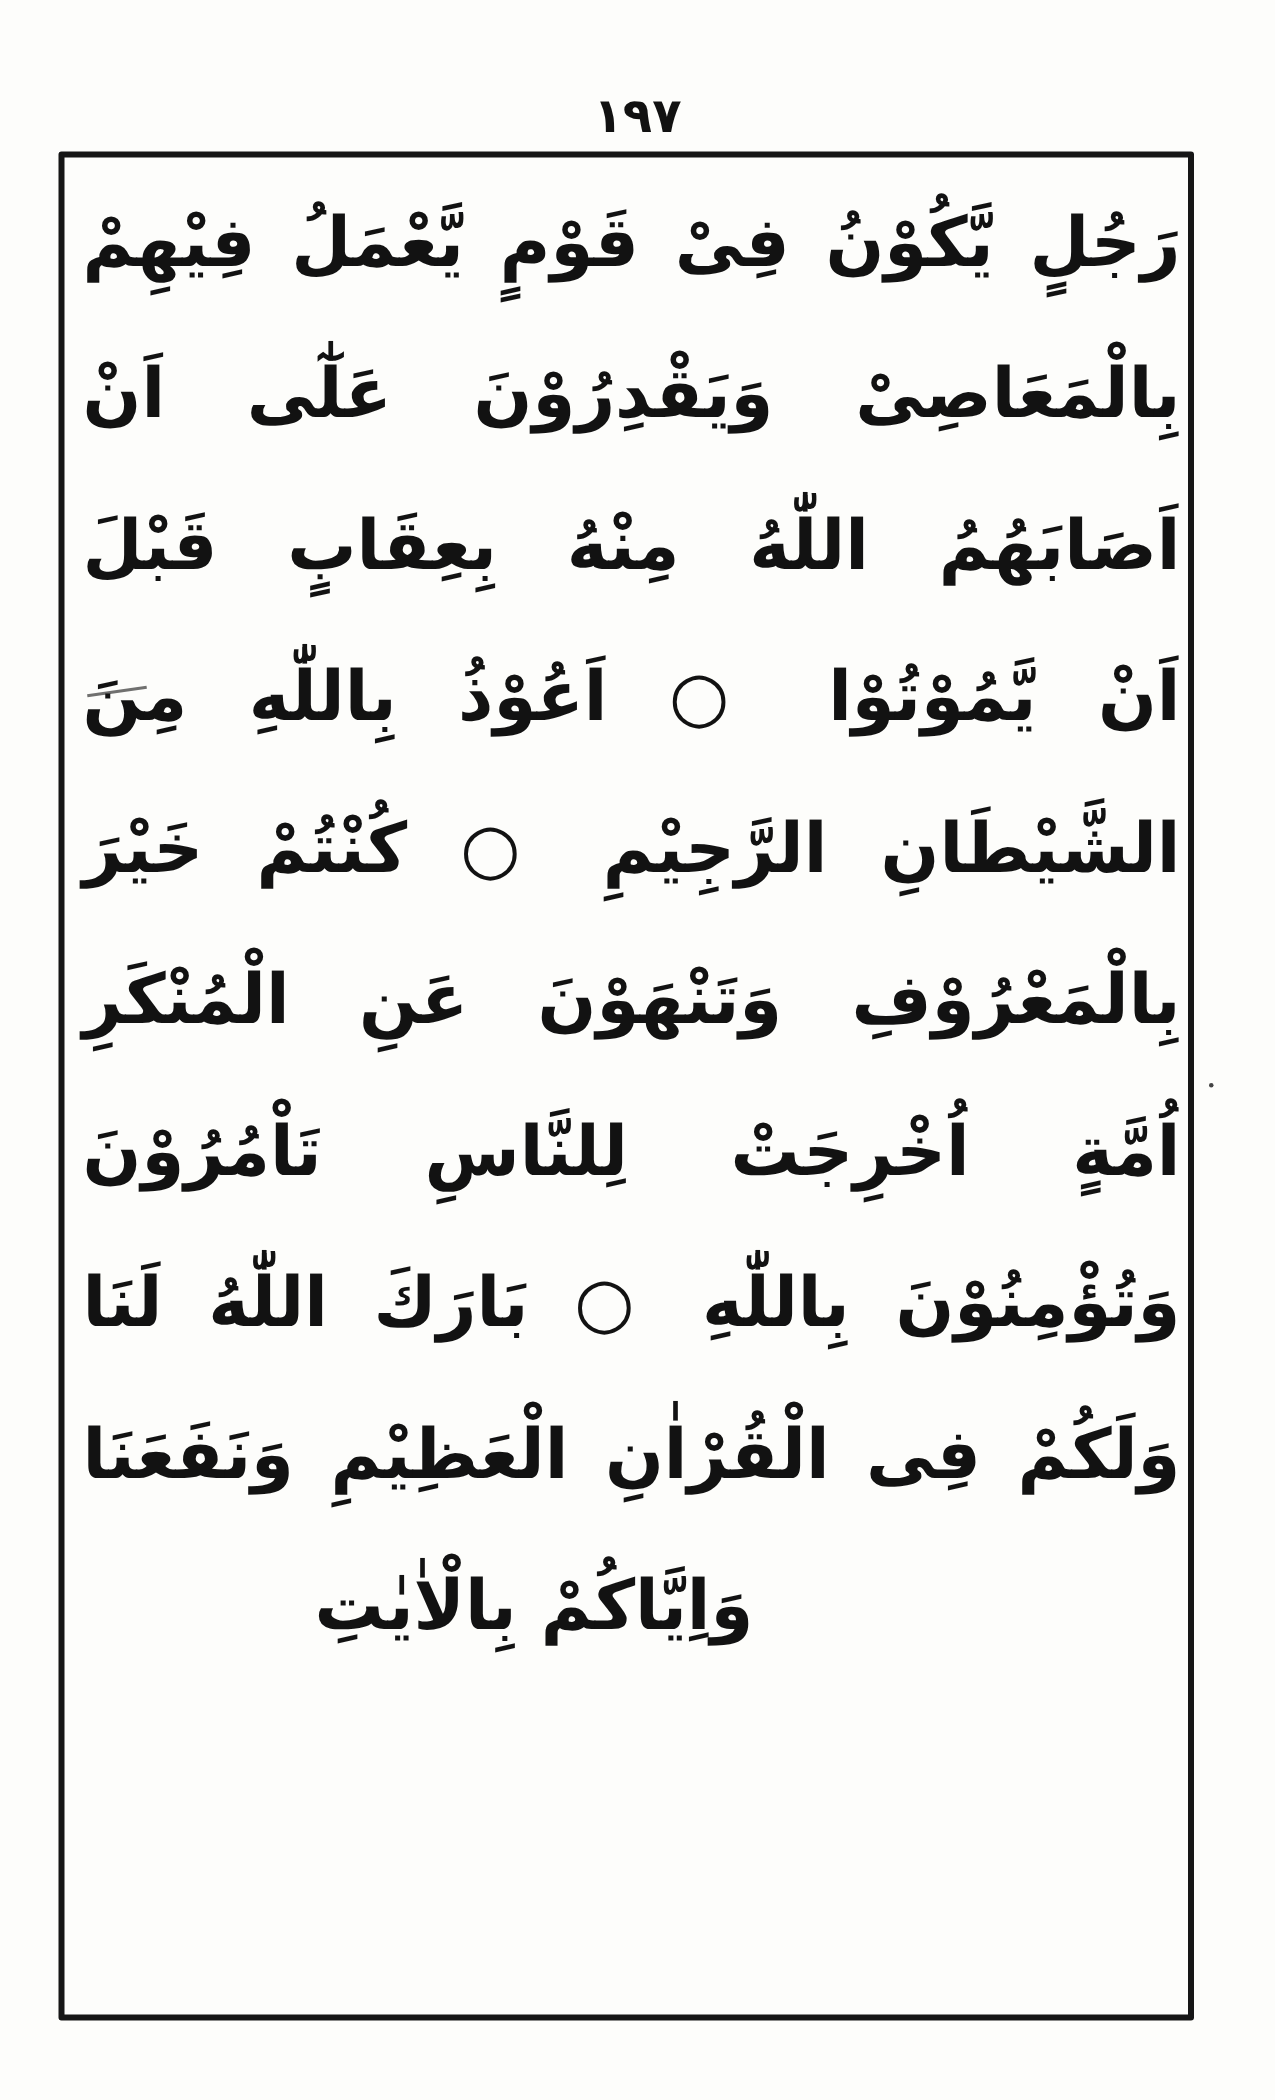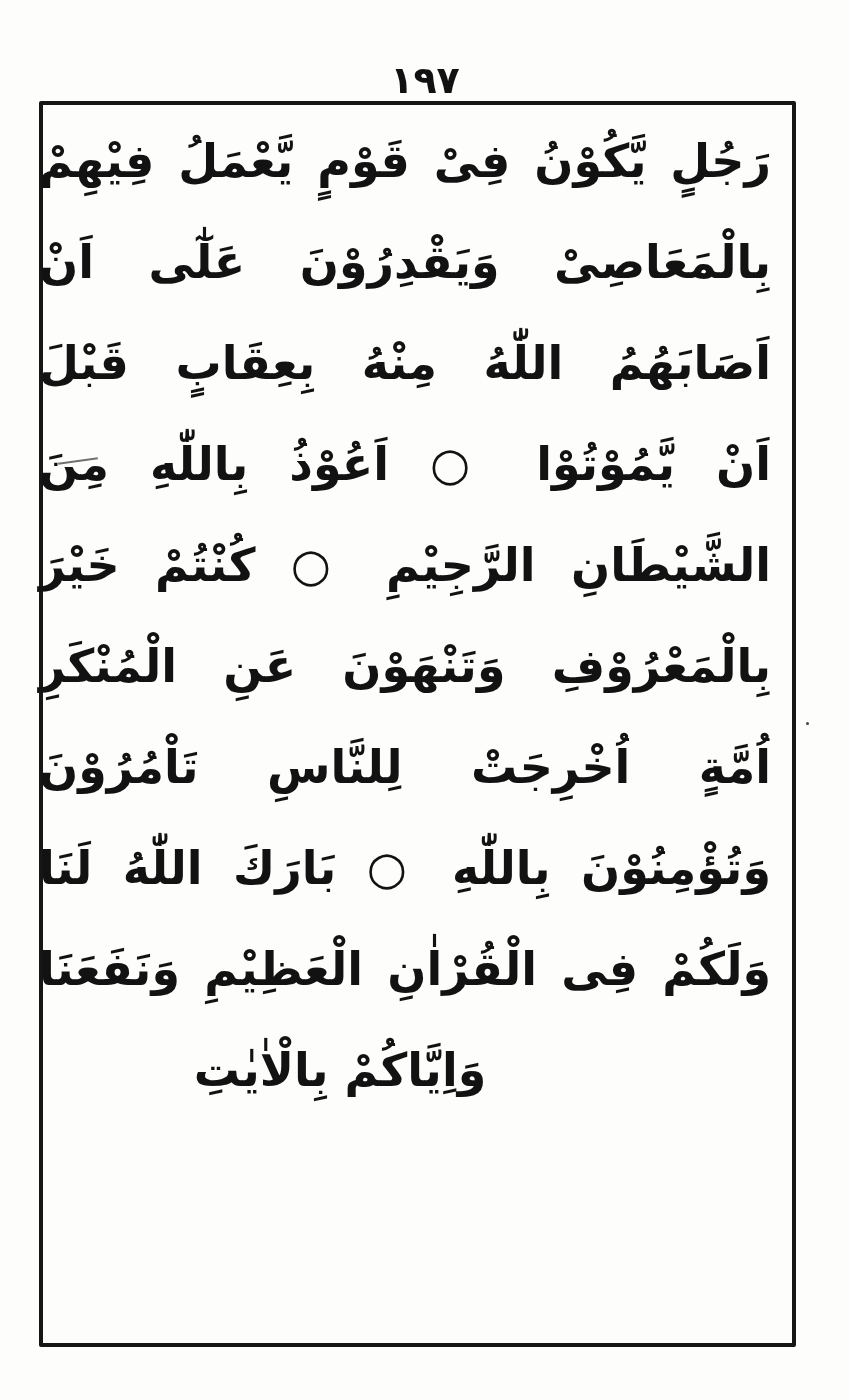--- a/index.html
+++ b/index.html
@@ -15,39 +15,39 @@
     background: #fdfdfb;
     font-family: "DejaVu Sans", sans-serif;
     color: #141414;
   }
   .page-number {
     position: absolute;
     top: 58px;
     left: 0;
     width: 850px;
     text-align: center;
-    font-size: 38px;
+    font-size: 32px;
     font-weight: bold;
     letter-spacing: 1px;
     color: #111;
     direction: rtl;
   }
   .frame {
     position: absolute;
     left: 39px;
     top: 101px;
     width: 757px;
     height: 1246px;
     border: 4px solid #161616;
     box-sizing: border-box;
     border-radius: 2px;
   }
   .text-block {
     position: absolute;
-    left: 39px;
+    left: 55px;
     top: 110px;
     width: 732px;
     direction: rtl;
   }
   .line {
     height: 101px;
     display: flex;
     align-items: center;
     justify-content: space-between;
     font-family: "DejaVu Sans", sans-serif;

